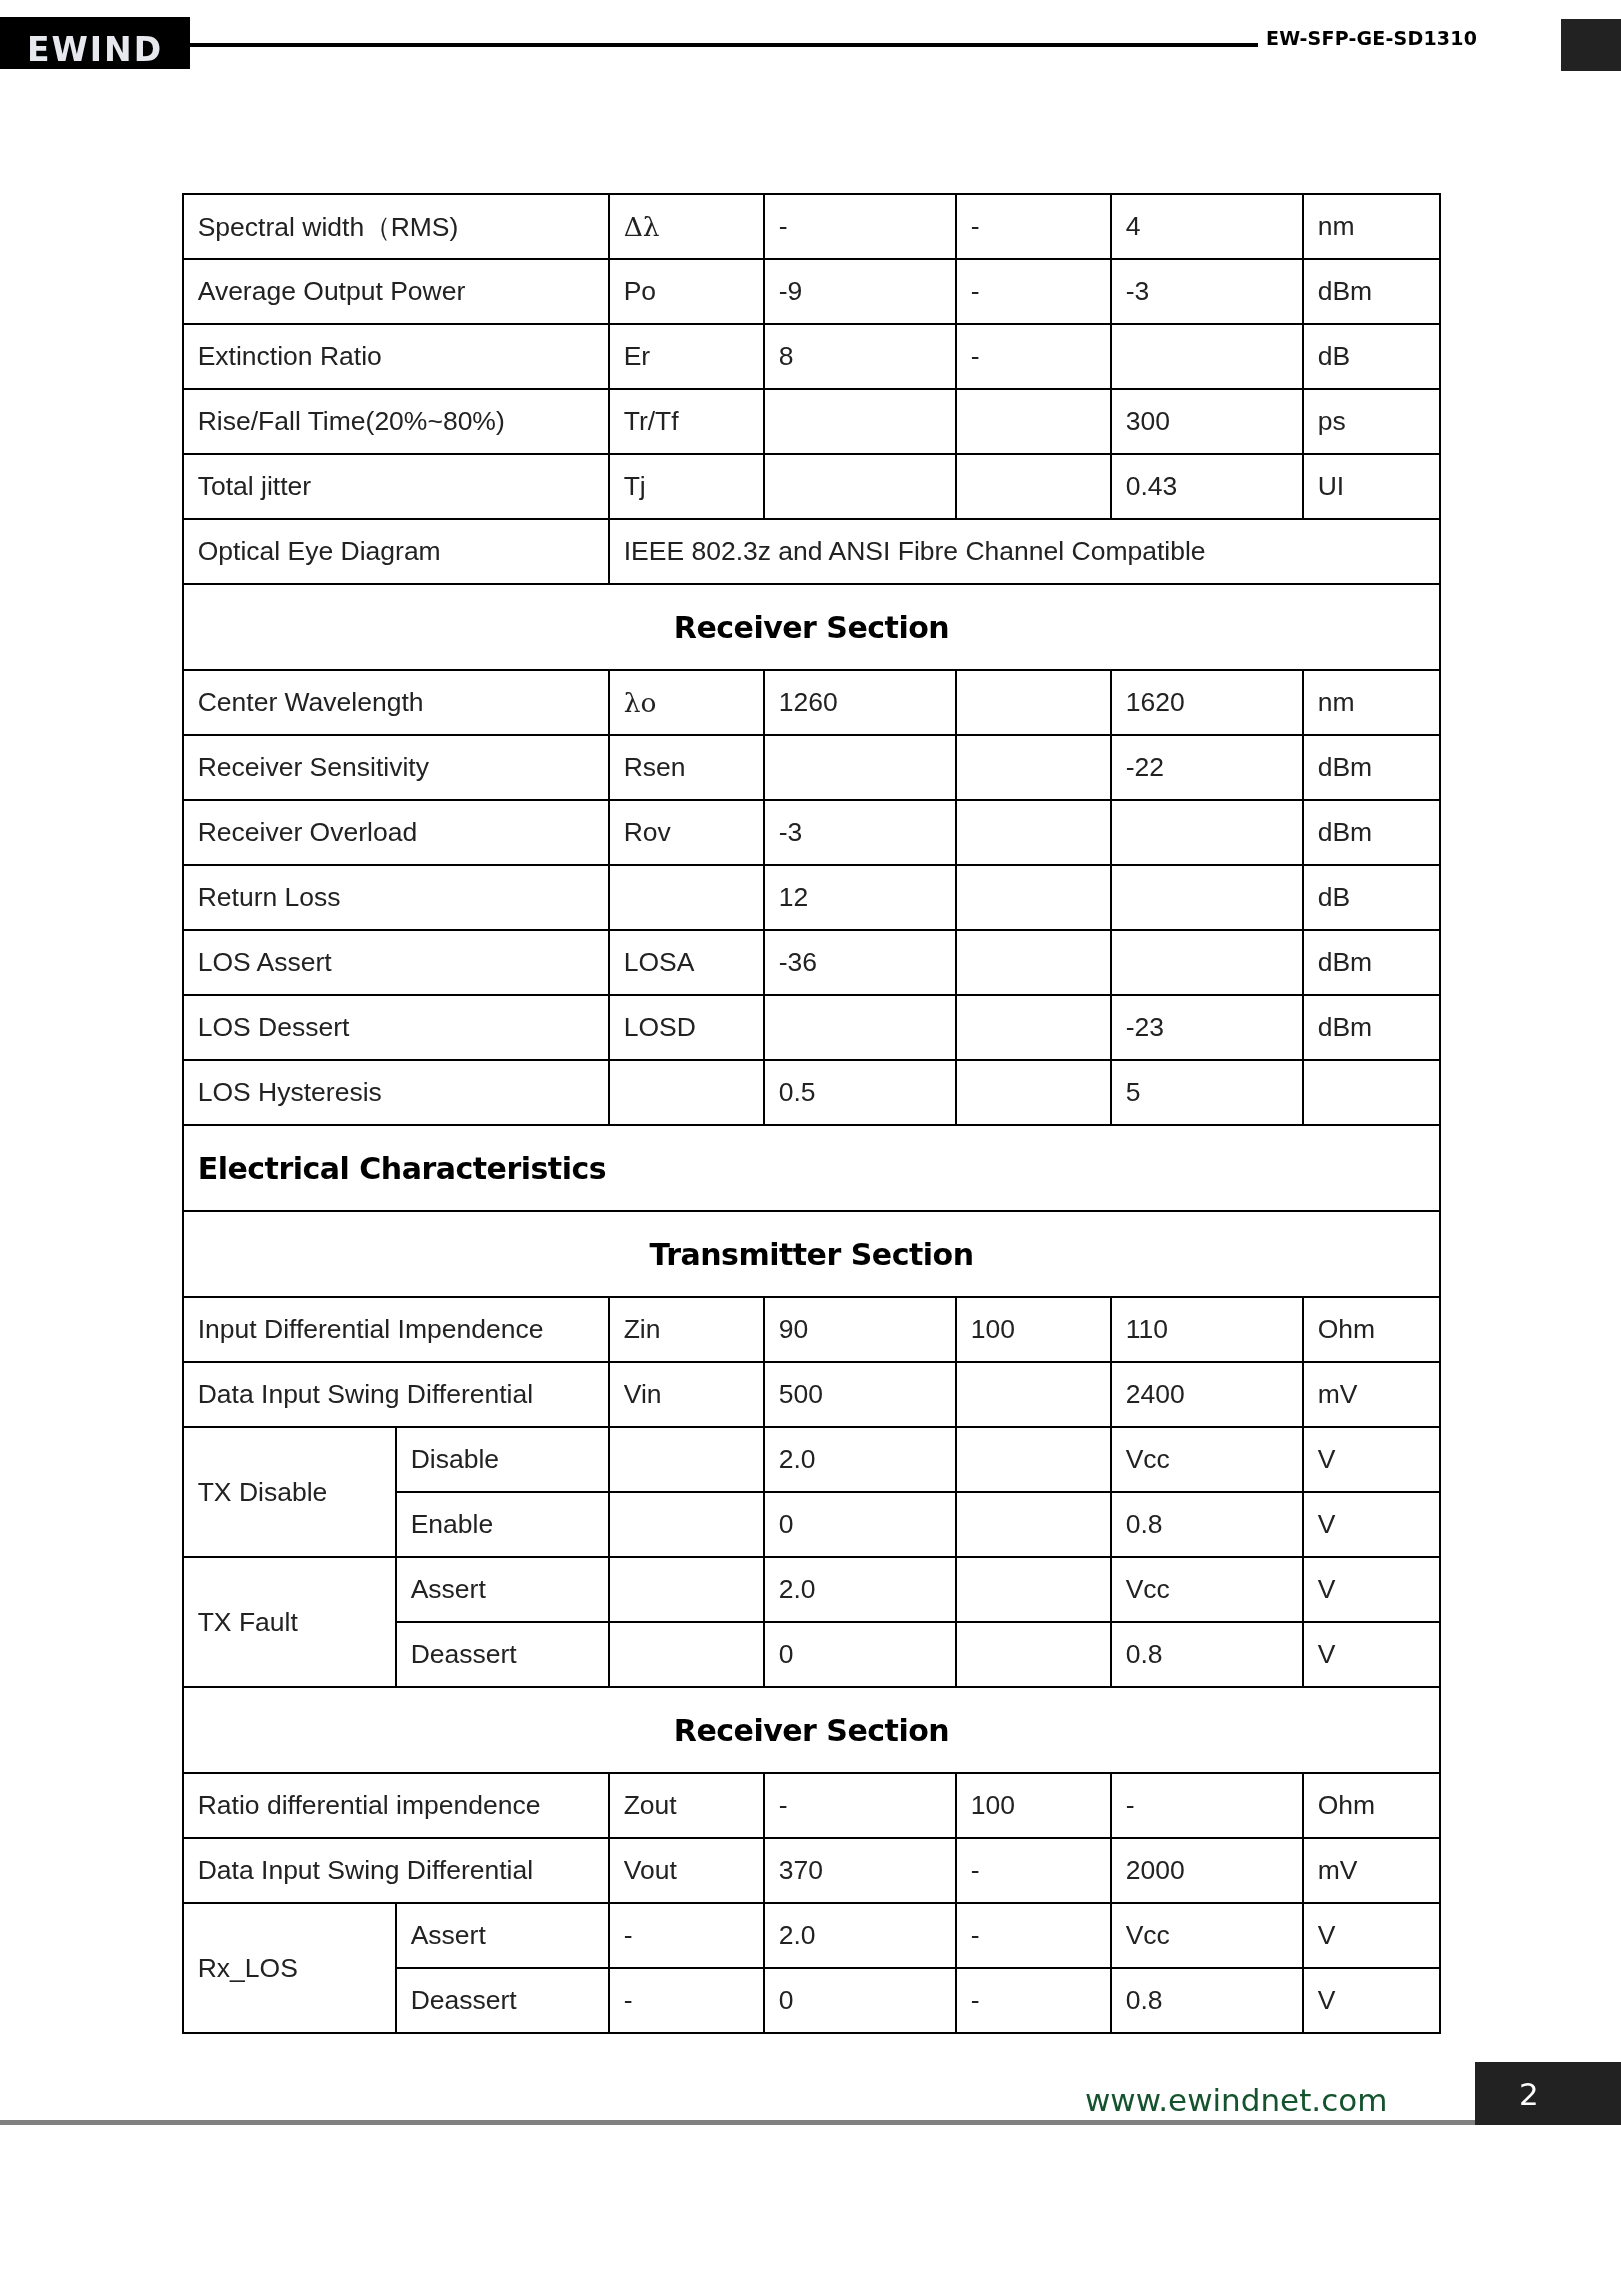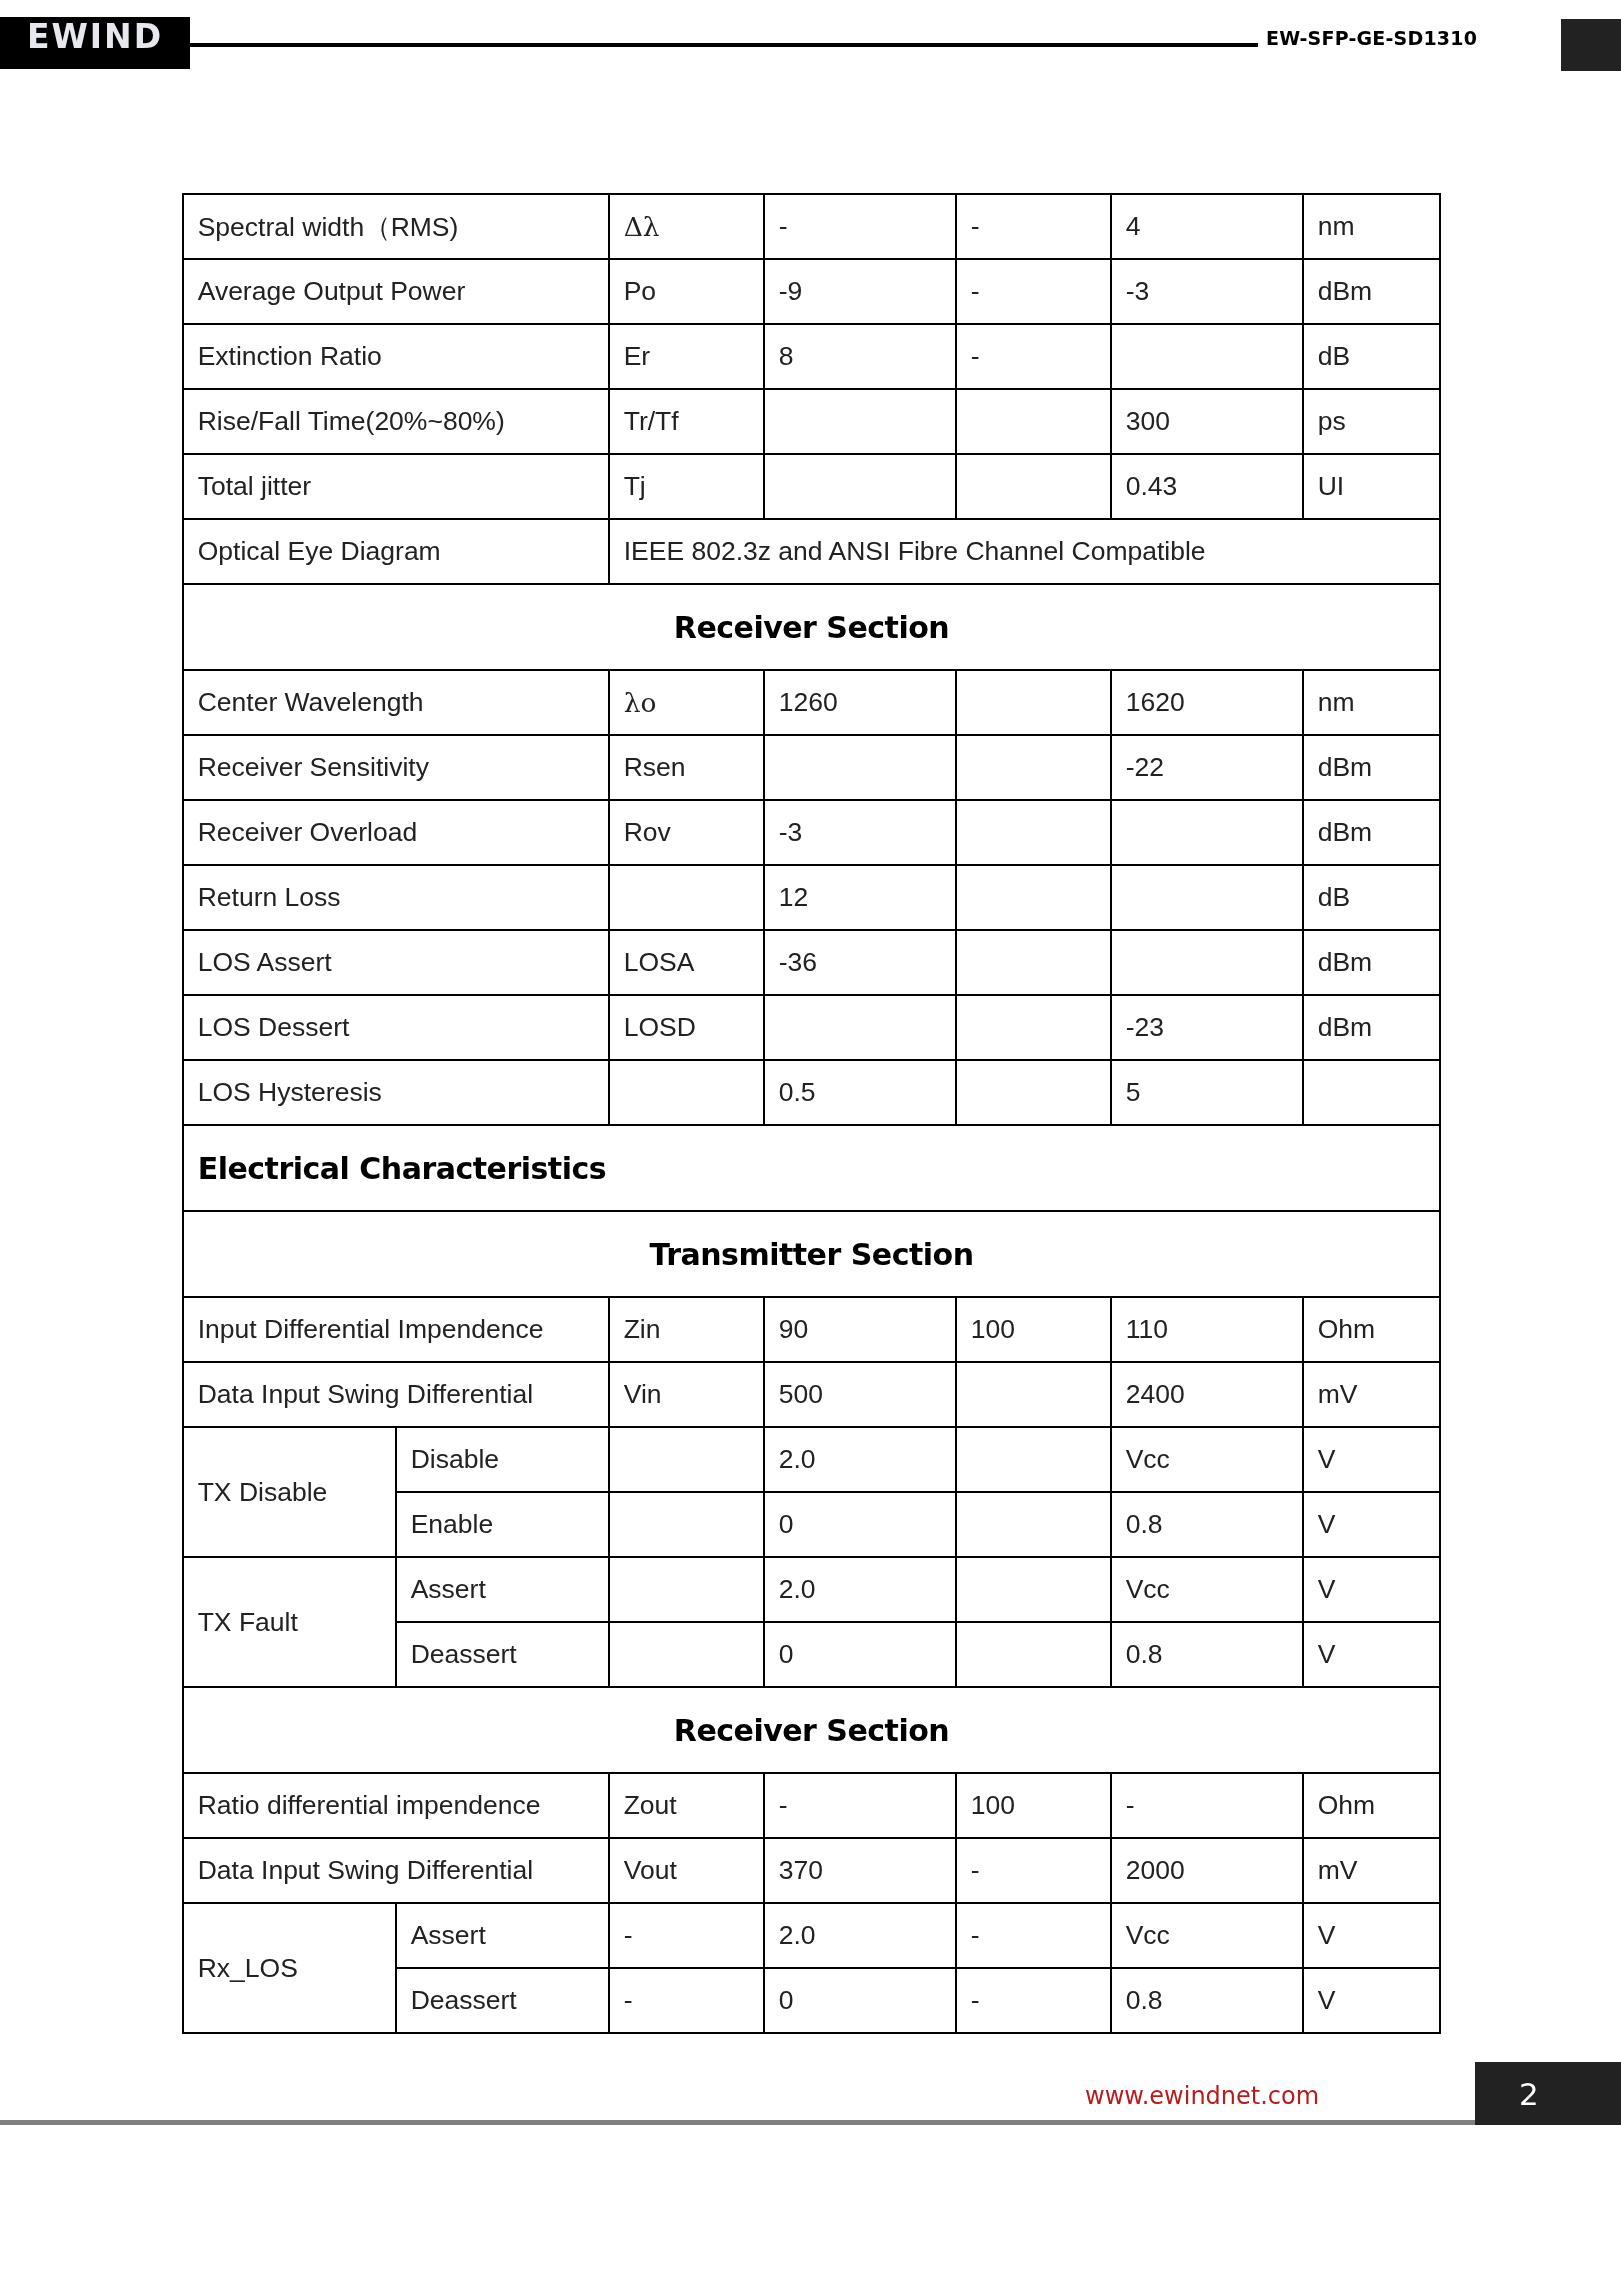--- a/index.html
+++ b/index.html
@@ -1,32 +1,32 @@
 <!DOCTYPE html>
 <html><head>
 <meta charset="utf-8">
 <style>
   html, body { margin:0; padding:0; background:#ffffff; }
   body { width:1621px; height:2293px; position:relative; overflow:hidden; font-family:"Liberation Sans", sans-serif; color:#111; }
-  .logo-box { position:absolute; left:0; top:16.7px; width:190px; height:52px; background:#000; display:flex; align-items:flex-start; justify-content:center; }
+  .logo-box { position:absolute; left:0; top:16.7px; width:190px; height:52px; background:#000; display:flex; align-items:flex-end; justify-content:center; }
   .logo-text { color:#e6e8ee; font-family:"DejaVu Sans", sans-serif; font-weight:bold; font-size:33px; letter-spacing:2px; }
   .header-line { position:absolute; left:190px; top:43px; width:1068px; height:3.9px; background:#000; }
   .model { position:absolute; left:1266px; top:26.5px; font-family:"DejaVu Sans", sans-serif; font-weight:bold; font-size:19px; color:#000; letter-spacing:0.2px; }
   .header-block { position:absolute; left:1561px; top:18.6px; width:60px; height:52px; background:#222; }
 
   table.spec { position:absolute; left:182px; top:193px; width:1257px; border-collapse:collapse; table-layout:fixed; }
   table.spec td { border:2.5px solid #000; padding:0 0 0 13.7px; font-size:26.5px; font-weight:300; color:#222; vertical-align:middle; white-space:nowrap; overflow:hidden; }
   table.spec tr { height:65px; }
   table.spec tr.sec { height:86px; }
   table.spec td.sec-title { text-align:center; padding:16px; font-family:"DejaVu Sans", sans-serif; font-weight:bold; font-size:30px; color:#000; letter-spacing:-0.5px; }
   table.spec td.sec-left { text-align:left; padding-left:13.7px; }
   .greek { font-family:"DejaVu Serif", serif; }
 
   .footer-line { position:absolute; left:0; top:2120px; width:1475px; height:4.9px; background:#808080; }
-  .website { position:absolute; left:1085px; top:2082px; font-size:24px; color:#b91c1c; font-family:"DejaVu Sans", sans-serif; }
+  .website { position:absolute; left:1085px; top:2082px; font-size:31px; color:#14532d; font-family:"DejaVu Sans", sans-serif; }
   .page-box { position:absolute; left:1475px; top:2062px; width:146px; height:63px; background:#222; display:flex; align-items:center; justify-content:flex-start; }
   .page-num { color:#fff; font-size:31px; margin-left:44px; font-family:"DejaVu Sans", sans-serif; }
 </style>
 </head>
 <body>
 
 <div class="logo-box">
   <span class="logo-text">EWIND</span>
 </div>
 <div class="header-line"></div>

